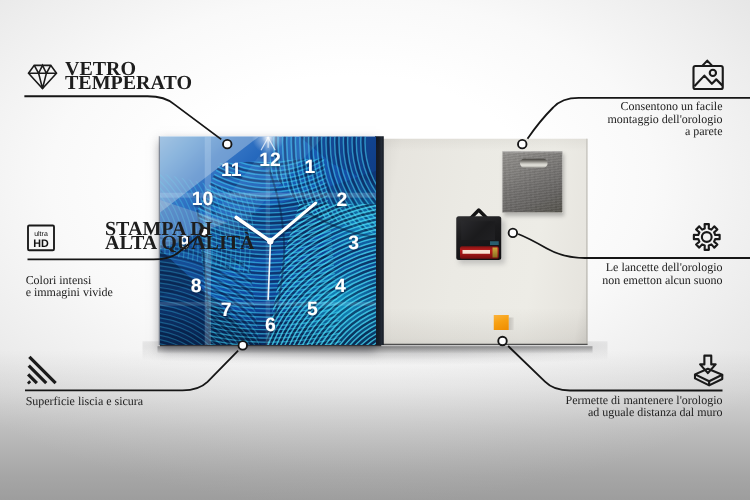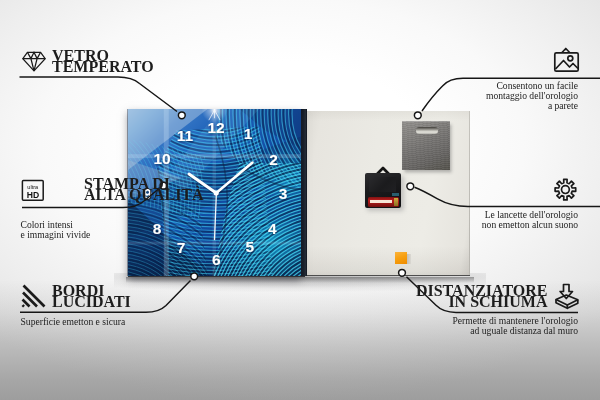--- a/index.html
+++ b/index.html
@@ -692,23 +692,21 @@
     <path d="M556,299.5 l10.3,-4.5 11.5,4.8 -10.5,5.2 z"></path>
     <path d="M556,299.5 v3.2 l11.3,5.6 v-3.3 M577.8,299.8 v3.4 l-10.5,5.1"></path>
   </g>
 </svg>
 
 <div class="lab tit" style="left:52px;top:50.2px;">VETRO<br>TEMPERATO</div>
 
 <div class="lab tit" style="left:51px;top:177.8px;margin-left:33px;">STAMPA DI<br>ALTA QUALITÀ</div>
 <div class="lab sub" style="left:20.5px;top:220px;">Colori intensi<br>e immagini vivide</div>
 
-<div class="lab tit" style="left:52px;top:284.6px;">BORDI<br>LUCIDATI</div>
-<div class="lab sub" style="left:20.5px;top:317.4px;">Superficie emetton e sicura</div>
+<div class="lab sub" style="left:20.5px;top:317.4px;">Superficie liscia e sicura</div>
 
 <div class="lab sub r" style="right:22px;top:80.5px;">Consentono un facile<br>montaggio dell'orologio<br>a parete</div>
 
 <div class="lab sub r" style="right:22px;top:210.1px;">Le lancette dell'orologio<br>non emetton alcun suono</div>
 
-<div class="lab tit r" style="right:52.5px;top:284.6px;">DISTANZIATORE<br>IN SCHIUMA</div>
 <div class="lab sub r" style="right:22px;top:315.6px;">Permette di mantenere l'orologio<br>ad uguale distanza dal muro</div>
 
 </div>
 
 </body></html>

